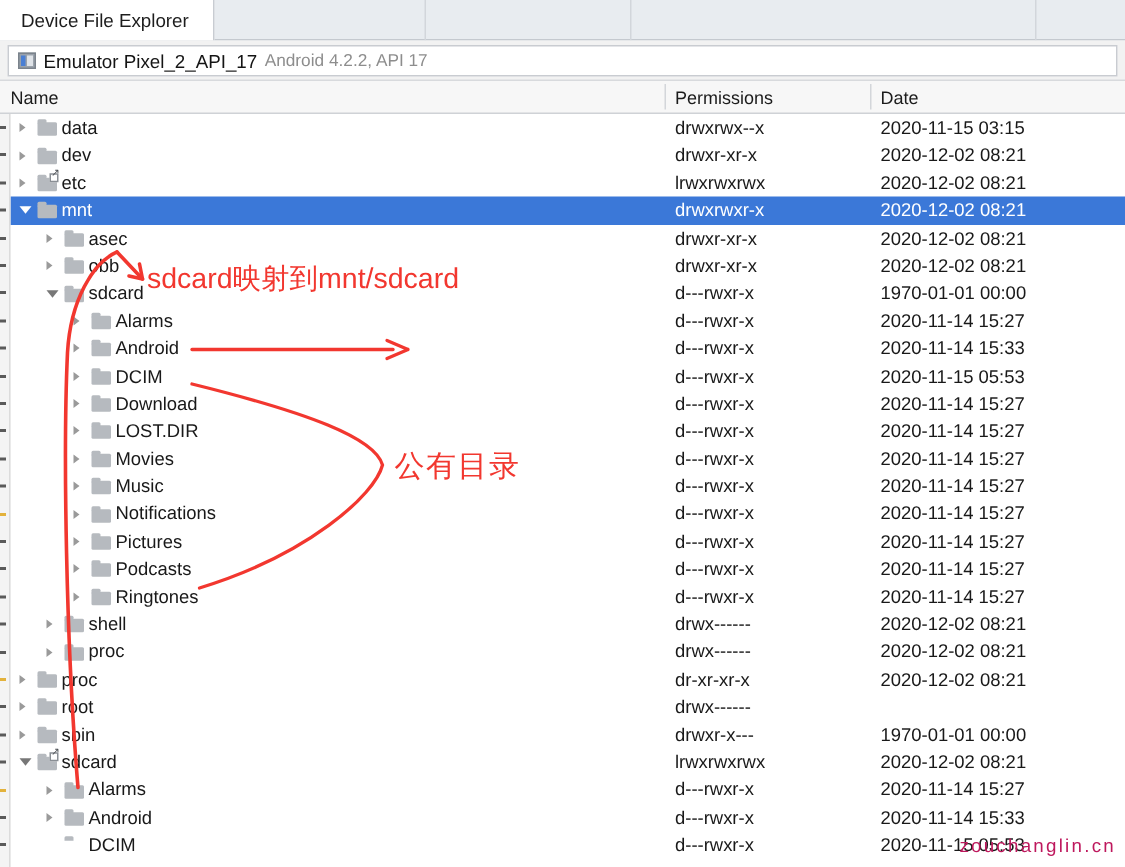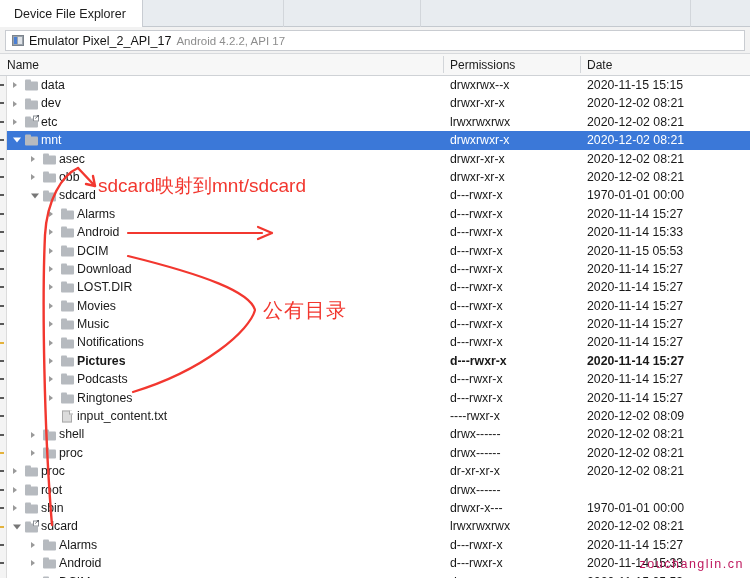--- a/index.html
+++ b/index.html
@@ -292,21 +292,21 @@
 
   <div class="tree" id="tree">
       <div class="row" style="height: 18.4px;">
         <span class="twisty" style="left: 6px;"></span>
         <span class="ficon" style="left: 18px;">
           <span class="tab"></span>
           <span class="body"></span>
         </span>
         <span class="name" style="left: 34px;">data</span>
         <span class="perm">drwxrwx--x</span>
-        <span class="date">2020-11-15 15:15</span>
+        <span class="date">2020-11-15 03:15</span>
       </div>
       <div class="row" style="height: 18.4px;">
         <span class="twisty" style="left: 6px;"></span>
         <span class="ficon" style="left: 18px;">
           <span class="tab"></span>
           <span class="body"></span>
         </span>
         <span class="name" style="left: 34px;">dev</span>
         <span class="perm">drwxr-xr-x</span>
         <span class="date">2020-12-02 08:21</span>
@@ -435,21 +435,21 @@
       <div class="row" style="height: 18.4px;">
         <span class="twisty" style="left: 42px;"></span>
         <span class="ficon" style="left: 54px;">
           <span class="tab"></span>
           <span class="body"></span>
         </span>
         <span class="name" style="left: 70px;">Notifications</span>
         <span class="perm">d---rwxr-x</span>
         <span class="date">2020-11-14 15:27</span>
       </div>
-      <div class="row" style="height: 18.4px; font-weight: bold;">
+      <div class="row" style="height: 18.4px;">
         <span class="twisty" style="left: 42px;"></span>
         <span class="ficon" style="left: 54px;">
           <span class="tab"></span>
           <span class="body"></span>
         </span>
         <span class="name" style="left: 70px;">Pictures</span>
         <span class="perm">d---rwxr-x</span>
         <span class="date">2020-11-14 15:27</span>
       </div>
       <div class="row" style="height: 18.4px;">
@@ -464,29 +464,20 @@
       </div>
       <div class="row" style="height: 18.4px;">
         <span class="twisty" style="left: 42px;"></span>
         <span class="ficon" style="left: 54px;">
           <span class="tab"></span>
           <span class="body"></span>
         </span>
         <span class="name" style="left: 70px;">Ringtones</span>
         <span class="perm">d---rwxr-x</span>
         <span class="date">2020-11-14 15:27</span>
-      </div>
-      <div class="row" style="height: 18.4px;">
-        <span class="ficon file" style="left: 54px;">
-          <span class="body"></span>
-          <span class="fold"></span>
-        </span>
-        <span class="name" style="left: 70px;">input_content.txt</span>
-        <span class="perm">----rwxr-x</span>
-        <span class="date">2020-12-02 08:09</span>
       </div>
       <div class="row" style="height: 18.4px;">
         <span class="twisty" style="left: 24px;"></span>
         <span class="ficon" style="left: 36px;">
           <span class="tab"></span>
           <span class="body"></span>
         </span>
         <span class="name" style="left: 52px;">shell</span>
         <span class="perm">drwx------</span>
         <span class="date">2020-12-02 08:21</span>

